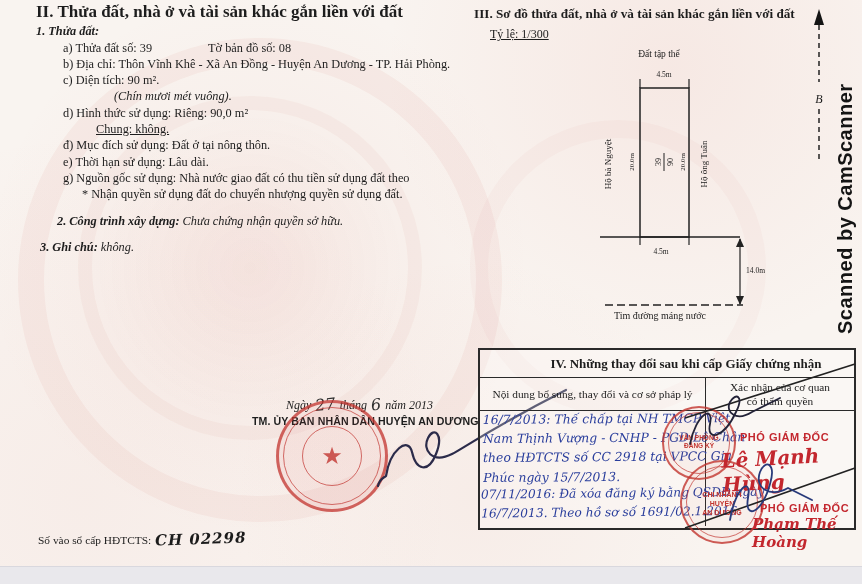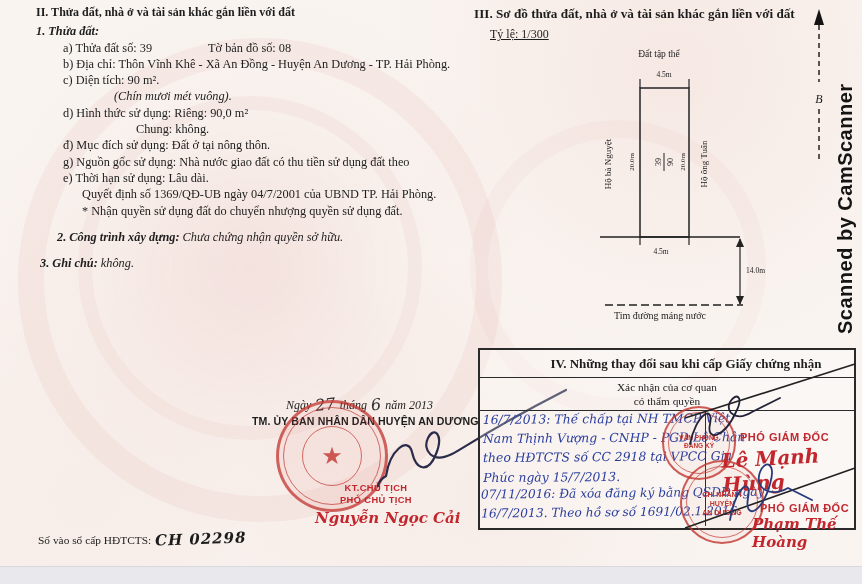--- a/index.html
+++ b/index.html
@@ -15,25 +15,25 @@
   }
   
   .wm-ring{position:absolute; border-radius:50%; pointer-events:none;}
   .wm1{left:18px; top:38px; width:432px; height:432px; border:26px solid rgba(200,85,75,0.06);}
   .wm2{left:78px; top:96px; width:316px; height:316px; border:14px solid rgba(205,95,85,0.05);
        background:radial-gradient(circle, rgba(210,100,90,0.05), transparent 70%);}
   .wm3{left:470px; top:120px; width:260px; height:260px; border:18px solid rgba(205,95,85,0.035);}
 
   
   .sec2{position:absolute; left:36px; top:4px; width:430px; font-size:12.3px; line-height:16.3px;}
-  .sec2 .h{font-weight:bold; font-size:12px;}
+  .sec2 .h{font-weight:bold; font-size:17px;}
   .sec2 .t{font-weight:bold; font-style:italic; margin-left:0; margin-top:3px;}
   .sec2 .i{margin-left:27px;}
   .sec2 .note{margin-left:78px; font-style:italic;}
-  .sec2 .cont1{margin-left:100px;}
+  .sec2 .cont1{margin-left:60px;text-decoration:underline;}
   .sec2 .cont2{margin-left:46px;}
   .sec2 .gap{height:7px;}
   .sec2 .iv{font-style:italic; font-weight:normal;}
   .inline-gap{display:inline-block; width:56px;}
 
   
   .sec3-h{position:absolute; left:474px; top:6px; font-weight:bold; font-size:13.2px;}
   .sec3-scale{position:absolute; left:490px; top:27px; font-size:12px; text-decoration:underline;}
   .diagram{position:absolute; left:585px; top:42px;}
 
@@ -122,23 +122,22 @@
     <div class="t">1. Thửa đất:</div>
     <div class="i">
       <span>a) Thửa đất số: 39</span><span class="inline-gap"></span><span>Tờ bản đồ số: 08</span>
     </div>
     <div class="i">b) Địa chỉ: Thôn Vĩnh Khê - Xã An Đồng - Huyện An Dương - TP. Hải Phòng.</div>
     <div class="i">c) Diện tích:  90  m².</div>
     <div class="note">(Chín mươi mét vuông).</div>
     <div class="i">d) Hình thức sử dụng:  Riêng:  90,0 m²</div>
     <div class="cont1">Chung:  không.</div>
     <div class="i">đ) Mục đích sử dụng: Đất ở tại nông thôn.</div>
+    <div class="i">e) Thời hạn sử dụng: Lâu dài.</div>
     <div class="i">g) Nguồn gốc sử dụng: Nhà nước giao đất có thu tiền sử dụng đất theo</div>
-    <div class="i">e) Thời hạn sử dụng: Lâu dài.</div>
-    <div class="cont2">Quyết định số 1369/QĐ-UB ngày 04/7/2001 của UBND TP. Hải Phòng.</div>
     <div class="cont2">* Nhận quyền sử dụng đất do chuyển nhượng quyền sử dụng đất.</div>
     <div class="gap"></div>
     <div class="t" style="margin-left:21px">
       <span>2. Công trình xây dựng:</span>
       <span class="iv">Chưa chứng nhận quyền sở hữu.</span>
     </div>
     <div class="gap"></div>
     <div class="t" style="margin-left:4px">
       <span>3. Ghi chú:</span>
       <span class="iv">không.</span>
@@ -207,29 +206,25 @@
 
   <div class="stamp stamp-main">
     <div class="ring"></div>
     <div class="emblem">★</div>
   </div>
 
   <svg style="position:absolute; left:368px; top:378px;" width="210" height="115" viewBox="0 0 210 115">
     <path d="M10,108 C12,100 16,100 18,98 C22,72 40,58 44,74 C48,92 60,96 68,76 C76,56 66,48 60,60 C54,72 64,86 84,76 C96,70 120,52 198,12" fill="none" stroke="#2b2b4a" stroke-width="2.2" stroke-linecap="round"></path>
   </svg>
 
-  <div class="kt-block">
-    <div class="l">KT.CHỦ TỊCH</div>
-    <div class="l">PHÓ CHỦ TỊCH</div>
-    <div class="n">Nguyễn Ngọc Cải</div>
-  </div>
 
   <div class="tableIV">
     <div class="tIV-title">IV. Những thay đổi sau khi cấp Giấy chứng nhận</div>
     <div class="tIV-row">
+      <div class="tIV-c1">Nội dung bổ sung, thay đổi và cơ sở pháp lý</div>
       <div class="tIV-c2">
         <div>Xác nhận của cơ quan</div>
         <div>có thẩm quyền</div>
       </div>
     </div>
     <div class="tIV-body">
       <div class="tIV-b1"></div>
       <div class="tIV-b2"></div>
     </div>
   </div>

